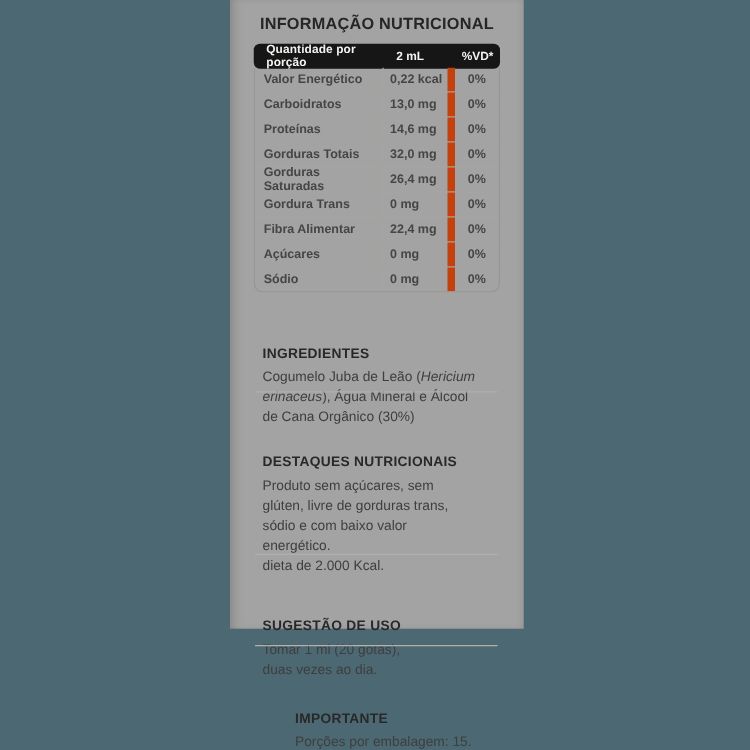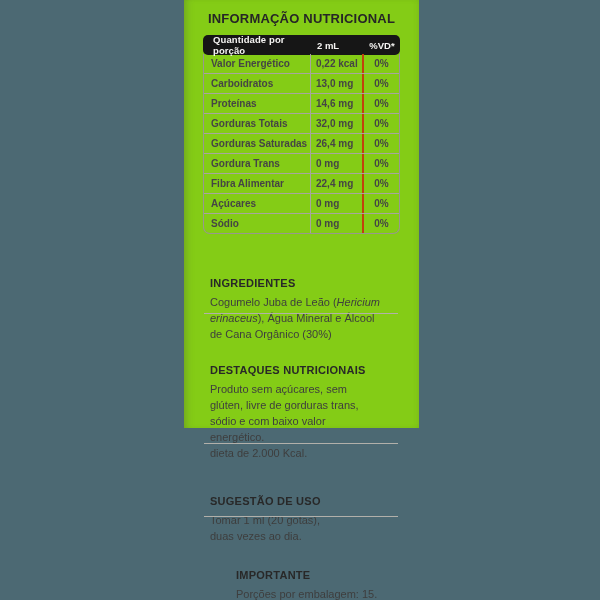--- a/index.html
+++ b/index.html
@@ -3,22 +3,22 @@
 <meta charset="utf-8">
 <style>
   html,body { margin:0; padding:0; }
   body {
     width:600px; height:600px;
     font-family:"Liberation Sans", sans-serif;
     background:#4c6973;
   }
   .stage { position:relative; width:600px; height:600px; overflow:hidden; background:#4c6973; }
   .label {
-    position:absolute; left:184px; top:0; width:235px; height:428px;
-    background:#84cc16;
+    position:absolute; left:184px; top:0; width:235px; height:503px;
+    background:#a3a3a3;
     box-shadow: inset 7px 0 9px -6px rgba(60,60,60,.35), inset -4px 0 7px -5px rgba(60,60,60,.22);
   }
   .title {
     position:absolute; top:11px; left:19px; width:197px;
     text-align:center; font-size:13px; font-weight:bold;
     color:#262626; letter-spacing:.2px; white-space:nowrap;
   }
   
   .ntable { position:absolute; top:35px; left:19px; width:197px; }
   .thead {
@@ -40,21 +40,21 @@
     border-bottom:1px solid #a7a59f;
     font-size:10px; color:#454545;
   }
   .trow:last-child { border-bottom:none; }
   .trow .c1 {
     flex:1; padding-left:7px; display:flex; align-items:center;
     border-right:1px solid #a7a59f;
   }
   .trow .c2 {
     width:46px; padding-left:5px; display:flex; align-items:center;
-    border-right:2px solid #c2410c;
+    border-right:6px solid #c2410c;
   }
   .trow .c3 { width:35px; display:flex; align-items:center; justify-content:center; }
   
   .section { position:absolute; left:26px; width:182px; color:#3e3e3e; font-size:11px; line-height:16px; }
   .section .hd {
     font-weight:bold; color:#282828; font-size:11px;
     letter-spacing:.25px; margin-bottom:3px;margin-top:36px;
   }
   .divider { position:absolute; left:20px; width:194px; border-top:1px solid #b2b0aa; }
   .em { font-style:italic; }

